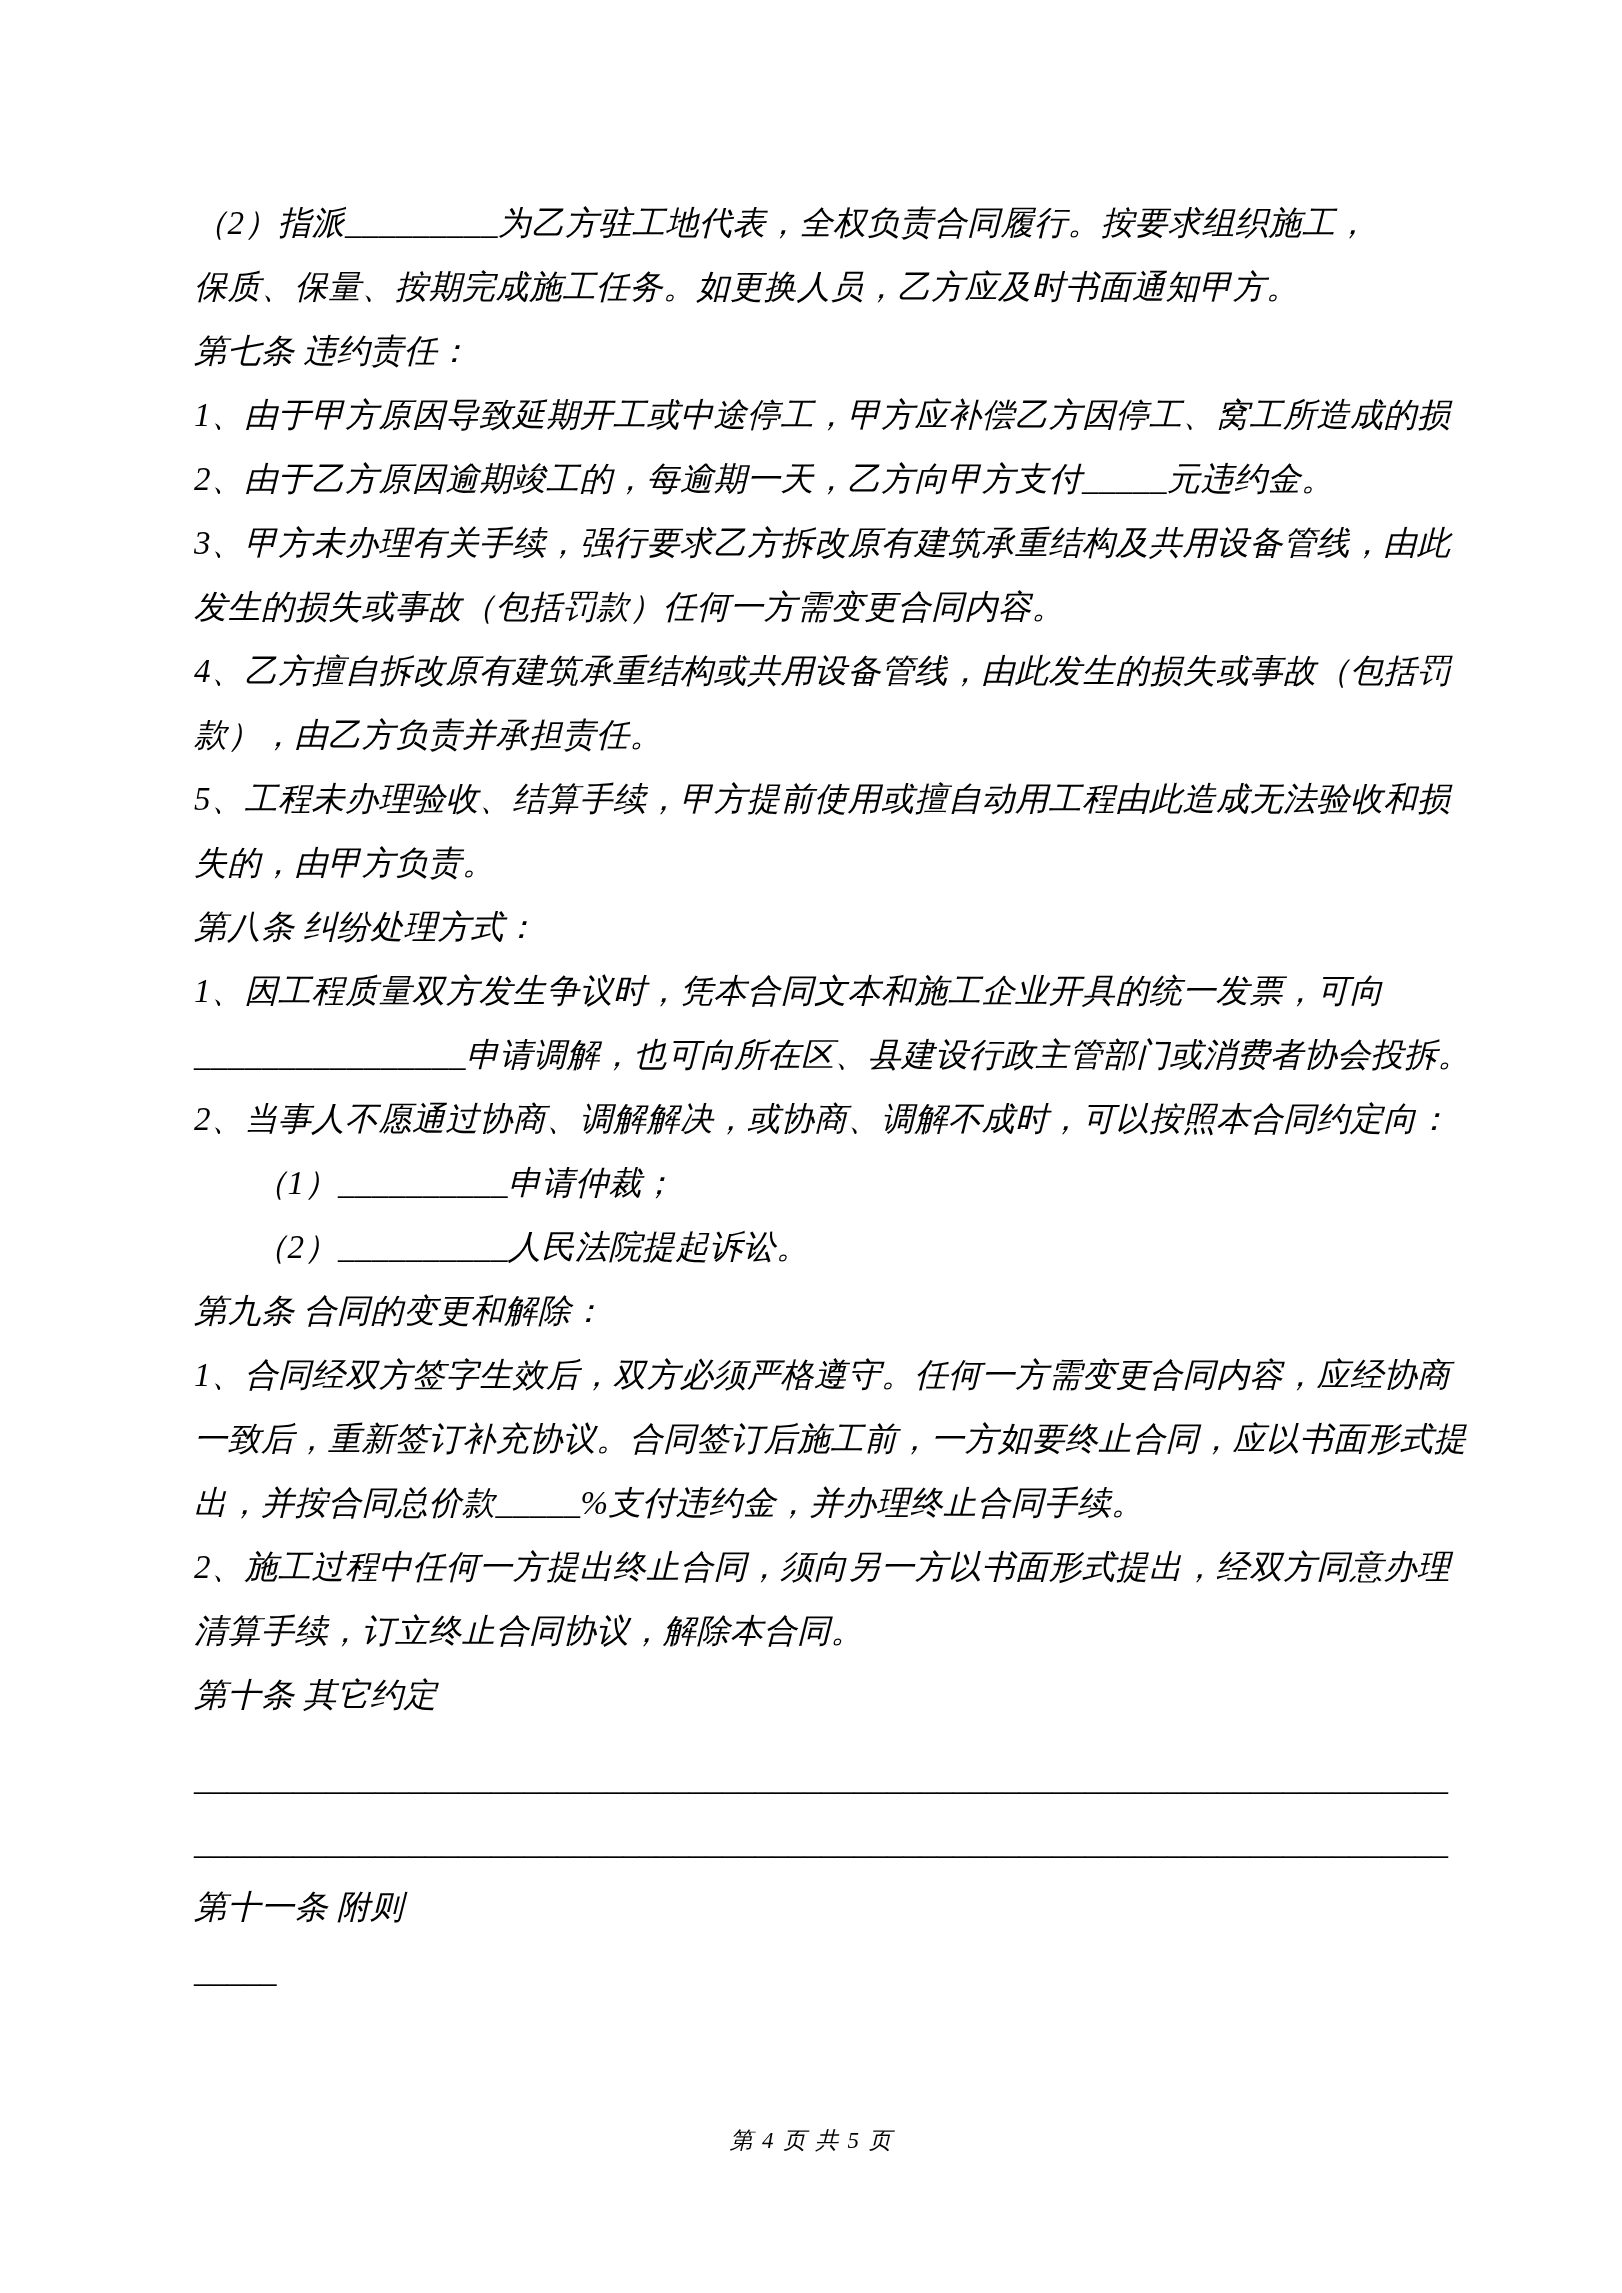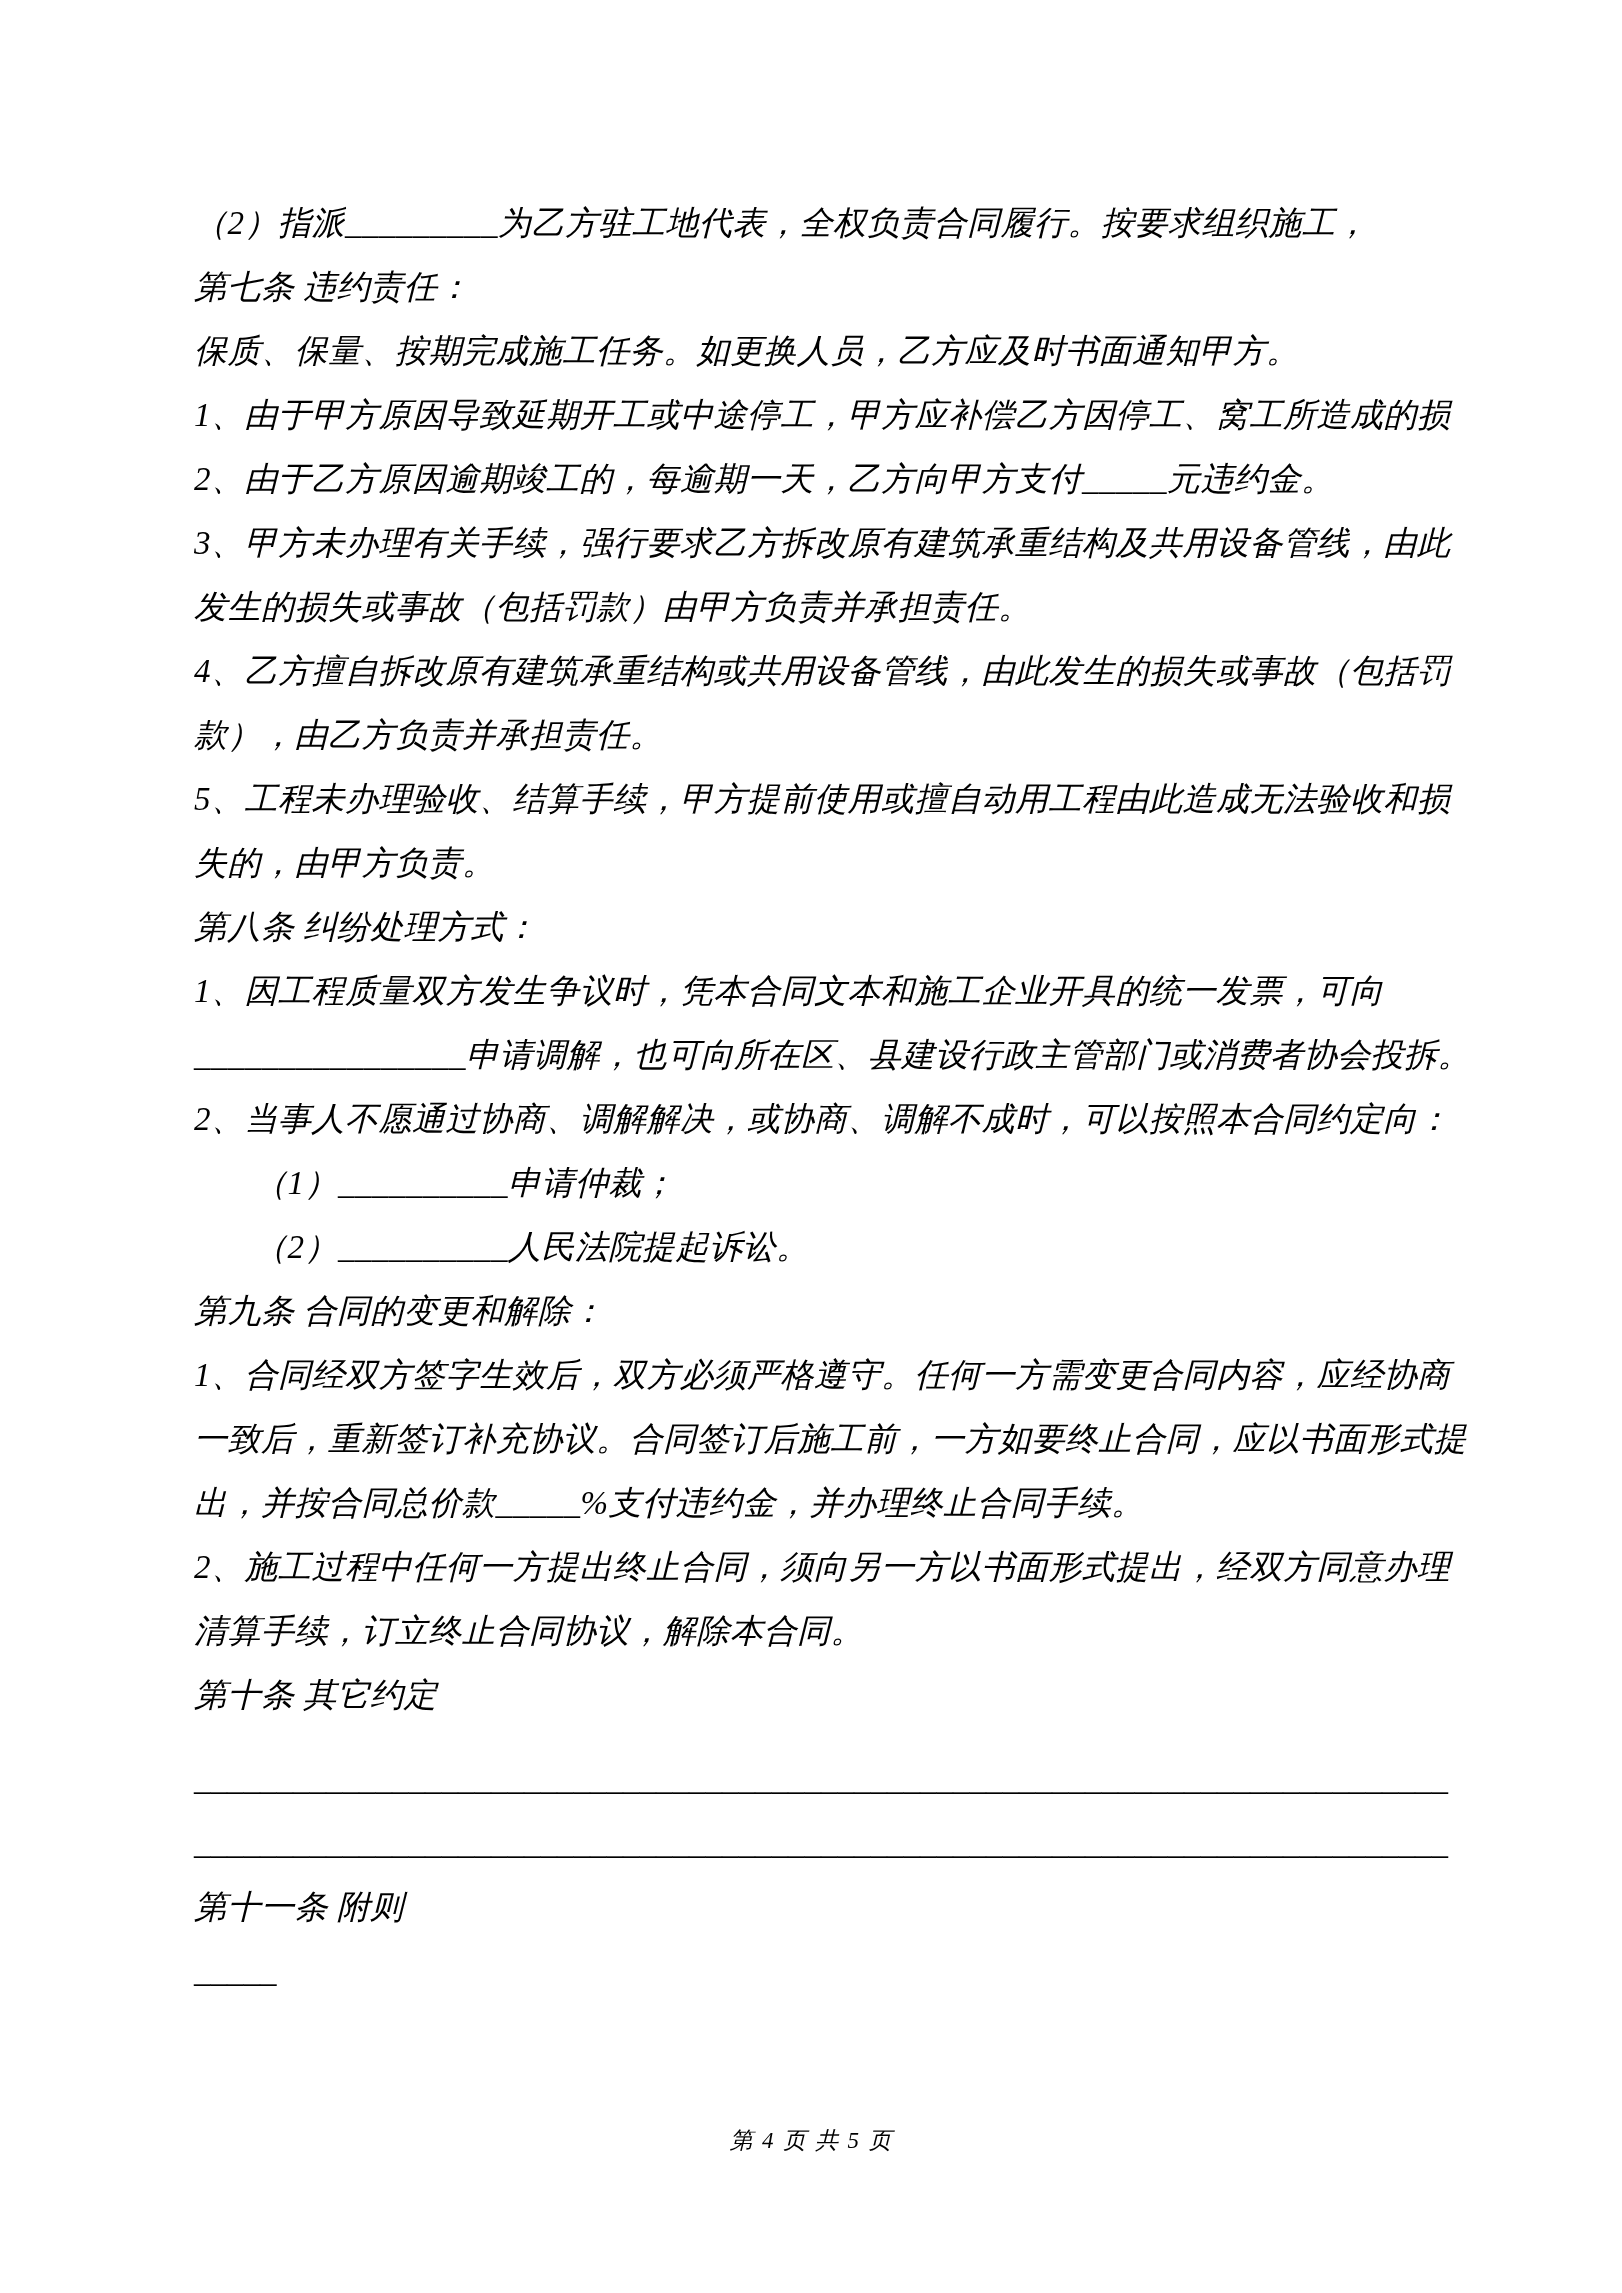--- a/index.html
+++ b/index.html
@@ -58,26 +58,26 @@
     line-height: 45px;
     letter-spacing: 1.8px;
   }
 </style>
 </head>
 <body>
 
 <div class="page">
   <div class="content">
       <div class="line t-body">（2）指派_________为乙方驻工地代表，全权负责合同履行。按要求组织施工，</div>
+      <div class="line t-body">保质、保量、按期完成施工任务。如更换人员，乙方应及时书面通知甲方。</div>
       <div class="line t-heading">第七条 违约责任：</div>
-      <div class="line t-body">保质、保量、按期完成施工任务。如更换人员，乙方应及时书面通知甲方。</div>
       <div class="line t-body">1、由于甲方原因导致延期开工或中途停工，甲方应补偿乙方因停工、窝工所造成的损</div>
       <div class="line t-body">2、由于乙方原因逾期竣工的，每逾期一天，乙方向甲方支付_____元违约金。</div>
       <div class="line t-body">3、甲方未办理有关手续，强行要求乙方拆改原有建筑承重结构及共用设备管线，由此</div>
-      <div class="line t-body">发生的损失或事故（包括罚款）由甲方负责并承担责任。</div>
+      <div class="line t-body">发生的损失或事故（包括罚款）任何一方需变更合同内容。</div>
       <div class="line t-body">4、乙方擅自拆改原有建筑承重结构或共用设备管线，由此发生的损失或事故（包括罚</div>
       <div class="line t-body">款），由乙方负责并承担责任。</div>
       <div class="line t-body">5、工程未办理验收、结算手续，甲方提前使用或擅自动用工程由此造成无法验收和损</div>
       <div class="line t-body">失的，由甲方负责。</div>
       <div class="line t-heading">第八条 纠纷处理方式：</div>
       <div class="line t-body">1、因工程质量双方发生争议时，凭本合同文本和施工企业开具的统一发票，可向</div>
       <div class="line t-body">________________申请调解，也可向所在区、县建设行政主管部门或消费者协会投拆。</div>
       <div class="line t-body">2、当事人不愿通过协商、调解解决，或协商、调解不成时，可以按照本合同约定向：</div>
       <div class="line t-item">（1）__________申请仲裁；</div>
       <div class="line t-item">（2）__________人民法院提起诉讼。</div>

